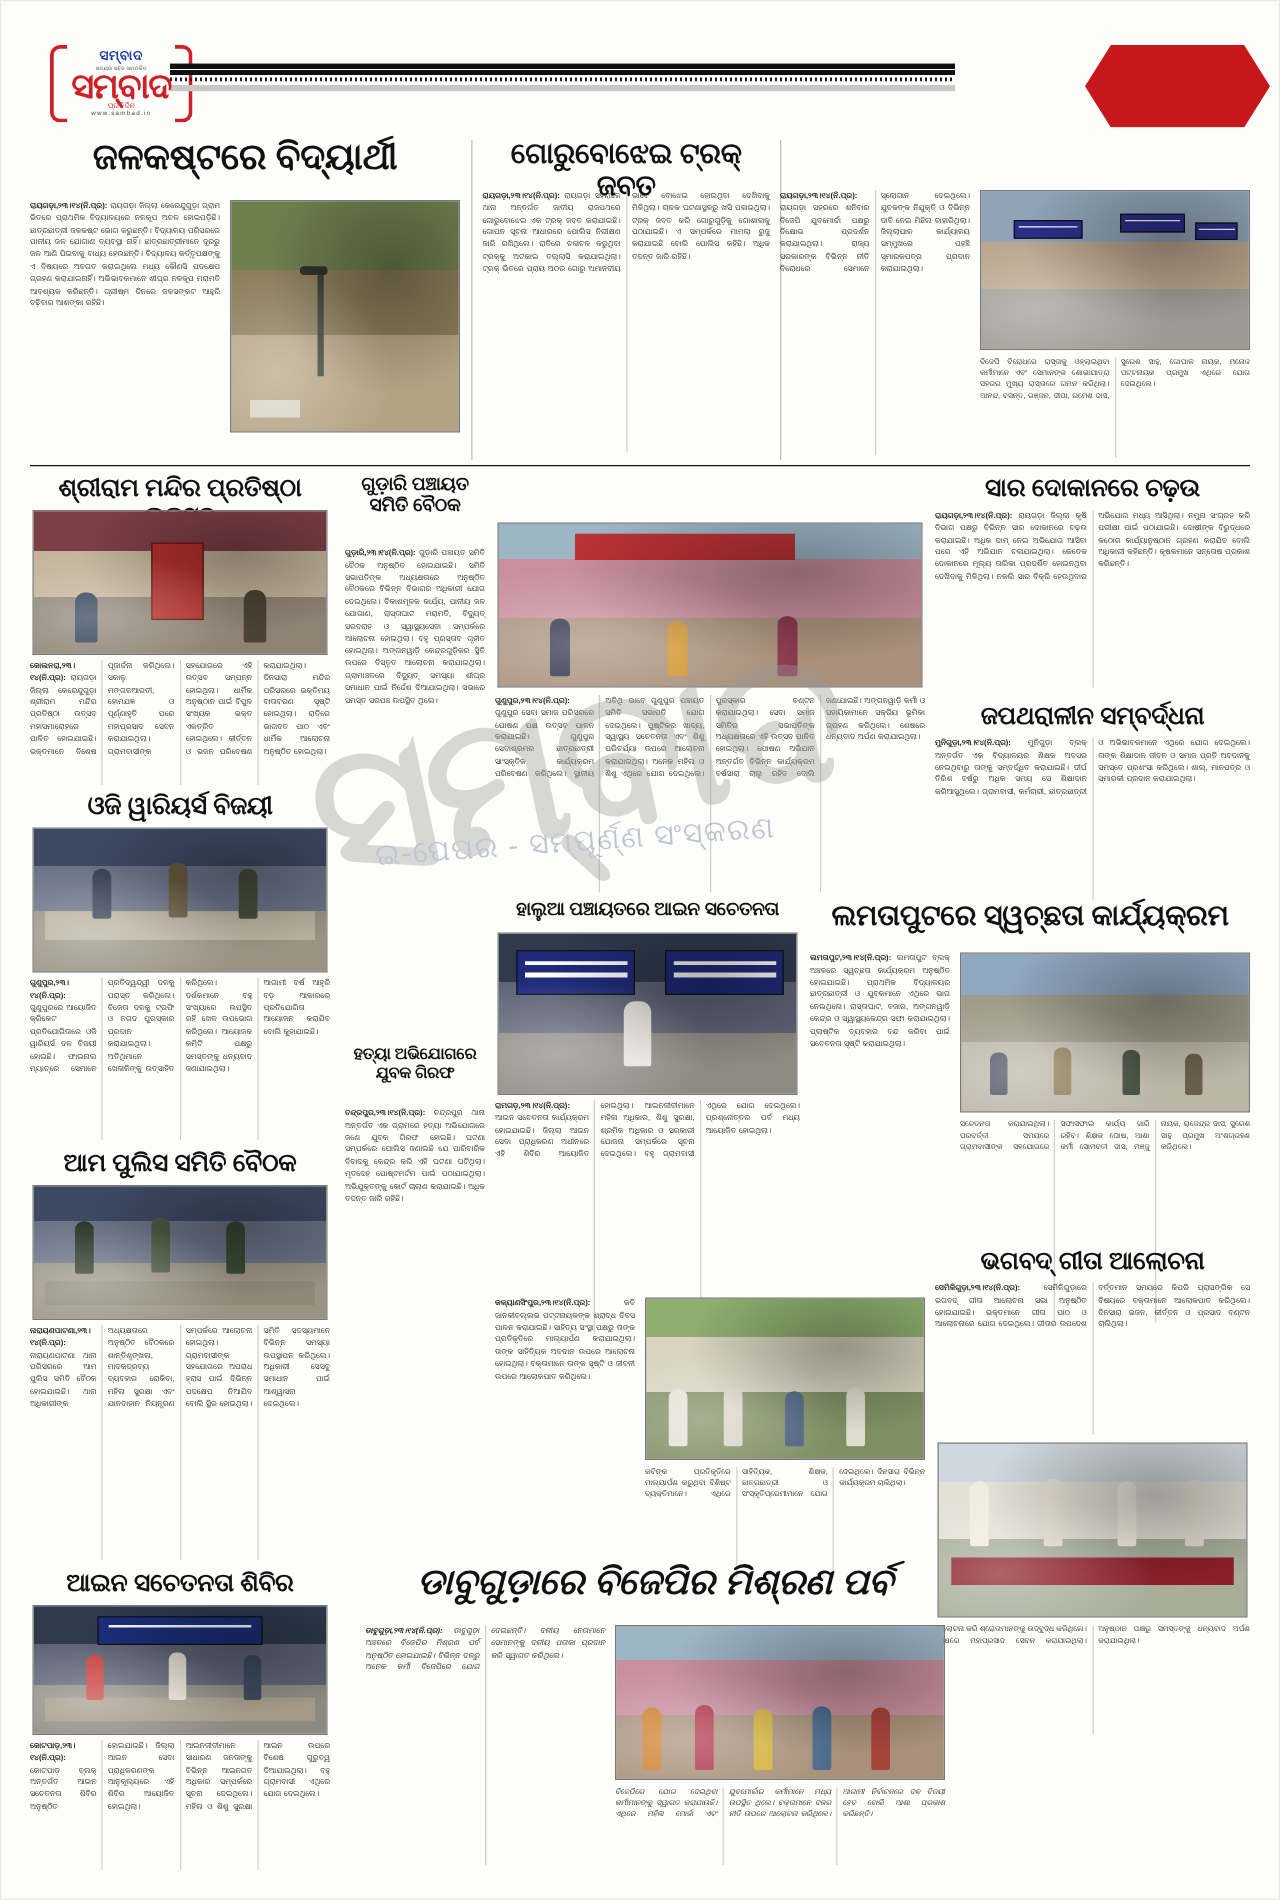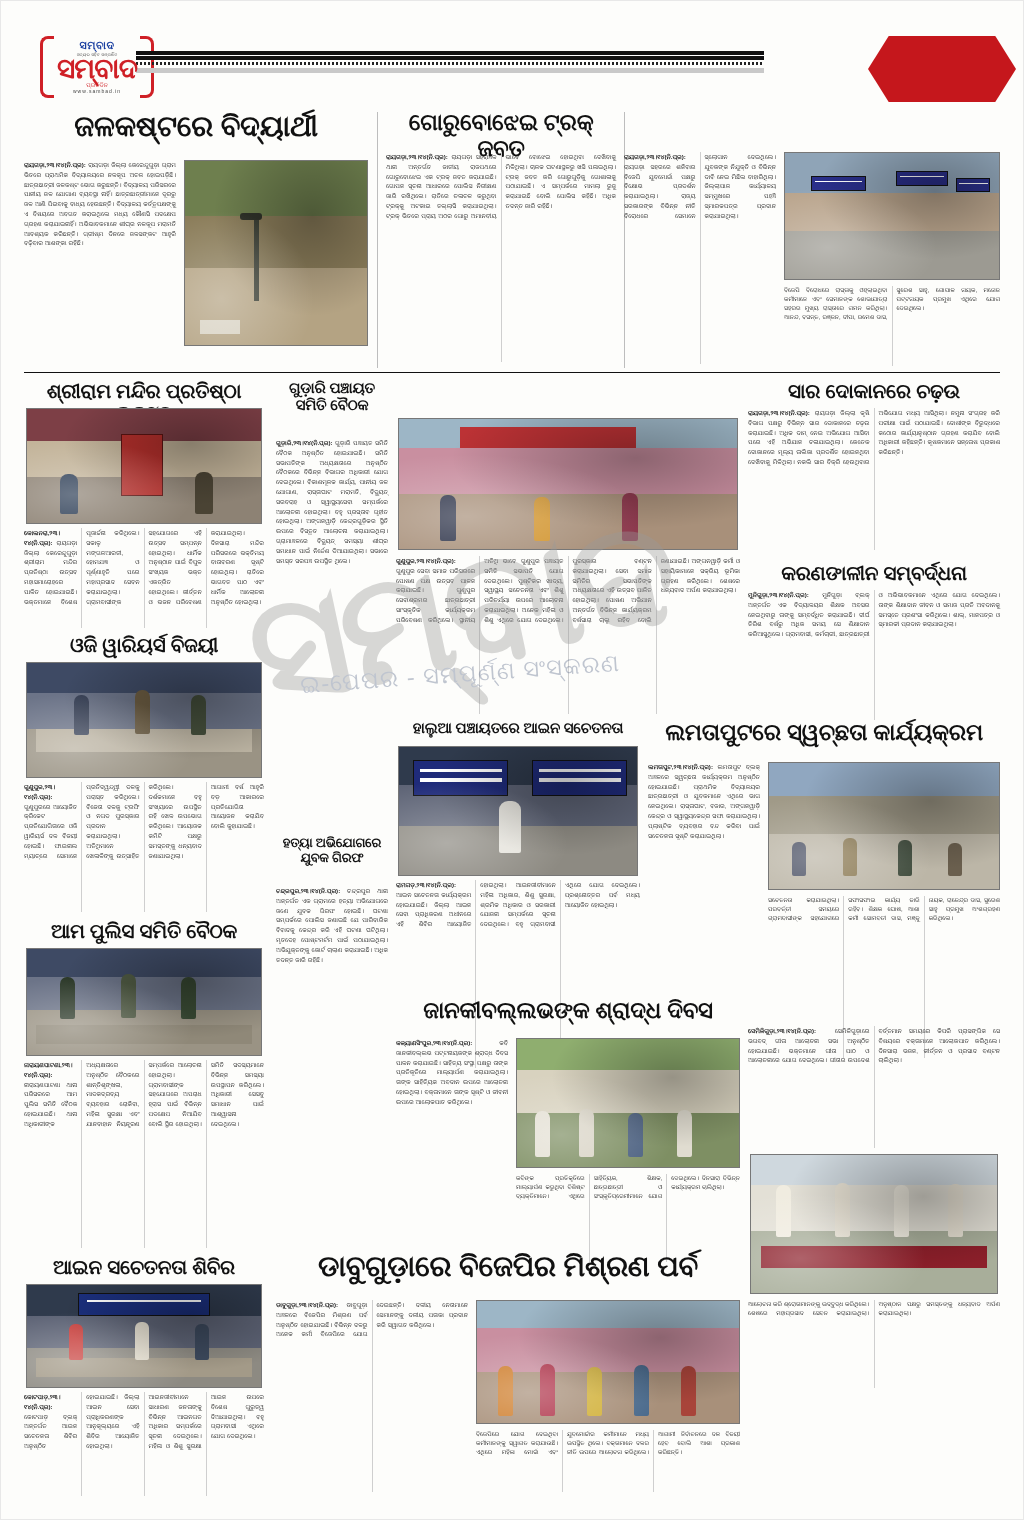--- a/index.html
+++ b/index.html
@@ -282,21 +282,21 @@
       <div class="hl hl-m">ସାର ଦୋକାନରେ ଚଢ଼ଉ</div>
       <div class="cols2" style="position:absolute; left:0; top:30px; width:252px; height:142px;">
         <p class="body" style="margin:0;">
           <span class="byline">ରାୟଗଡ଼ା,୨୩।୧୪(ନି.ପ୍ର):</span>
           <span>ରାୟଗଡ଼ା ଜିଲ୍ଲା କୃଷି ବିଭାଗ ପକ୍ଷରୁ ବିଭିନ୍ନ ସାର ଦୋକାନରେ ଚଢ଼ଉ କରାଯାଇଛି। ଅଧିକ ଦାମ୍ ନେଇ ଅଭିଯୋଗ ଆସିବା ପରେ ଏହି ଅଭିଯାନ ଚଳାଯାଇଥିଲା। କେତେକ ଦୋକାନରେ ମୂଲ୍ୟ ତାଲିକା ପ୍ରଦର୍ଶିତ ହୋଇନଥିବା ଦେଖିବାକୁ ମିଳିଥିଲା। ନକଲି ସାର ବିକ୍ରି ହେଉଥିବାର ଅଭିଯୋଗ ମଧ୍ୟ ଆସିଥିଲା। ନମୁନା ସଂଗ୍ରହ କରି ପରୀକ୍ଷା ପାଇଁ ପଠାଯାଇଛି। ଦୋଷୀଙ୍କ ବିରୁଦ୍ଧରେ କଠୋର କାର୍ଯ୍ୟାନୁଷ୍ଠାନ ଗ୍ରହଣ କରାଯିବ ବୋଲି ଅଧିକାରୀ କହିଛନ୍ତି। କୃଷକମାନେ ସନ୍ତୋଷ ପ୍ରକାଶ କରିଛନ୍ତି।</span>
         </p>
       </div>
     </div>
 
     <div class="blk" style="left:724px; top:452px; width:252px; height:166px;">
-      <div class="hl hl-m">କରଣଙାଳୀନ ସମ୍ବର୍ଦ୍ଧନା</div>
+      <div class="hl hl-m">ଜପଥରାଳୀନ ସମ୍ବର୍ଦ୍ଧନା</div>
       <div class="cols2" style="position:absolute; left:0; top:30px; width:252px; height:130px;">
         <p class="body" style="margin:0;">
           <span class="byline">ମୁନିଗୁଡ଼ା,୨୩।୧୪(ନି.ପ୍ର):</span>
           <span>ମୁନିଗୁଡ଼ା ବ୍ଲକ୍ ଅନ୍ତର୍ଗତ ଏକ ବିଦ୍ୟାଳୟର ଶିକ୍ଷକ ଅବସର ନେଇଥିବାରୁ ତାଙ୍କୁ ସମ୍ବର୍ଦ୍ଧିତ କରାଯାଇଛି। ଦୀର୍ଘ ତିରିଶ ବର୍ଷରୁ ଅଧିକ ସମୟ ସେ ଶିକ୍ଷାଦାନ କରିଆସୁଥିଲେ। ଗ୍ରାମବାସୀ, କର୍ମଚାରୀ, ଛାତ୍ରଛାତ୍ରୀ ଓ ଅଭିଭାବକମାନେ ଏଥିରେ ଯୋଗ ଦେଇଥିଲେ। ତାଙ୍କ ଶିକ୍ଷାଦାନ ଜୀବନ ଓ ସମାଜ ପ୍ରତି ଅବଦାନକୁ ସମସ୍ତେ ପ୍ରଶଂସା କରିଥିଲେ। ଶାଲ୍, ମାନପତ୍ର ଓ ସ୍ମାରକୀ ପ୍ରଦାନ କରାଯାଇଥିଲା।</span>
         </p>
       </div>
     </div>
 
     <div class="blk" style="left:0; top:524px; width:240px; height:280px;">
       <div class="hl hl-m">ଓଜି ୱାରିୟର୍ସ ବିଜୟୀ</div>
@@ -374,39 +374,39 @@
       </div>
       <div class="cols4" style="position:absolute; left:0; top:142px; width:240px; height:188px;">
         <p class="body" style="margin:0;">
           <span class="byline">ନାରାୟଣପାଟଣା,୨୩।୧୪(ନି.ପ୍ର):</span>
           <span>ନାରାୟଣପାଟଣା ଥାନା ପରିସରରେ ଆମ ପୁଲିସ ସମିତି ବୈଠକ ହୋଇଯାଇଛି। ଥାନା ଅଧିକାରୀଙ୍କ ଅଧ୍ୟକ୍ଷତାରେ ଅନୁଷ୍ଠିତ ବୈଠକରେ ଶାନ୍ତିଶୃଙ୍ଖଳା, ମାଦକଦ୍ରବ୍ୟ ବ୍ୟବହାର ରୋକିବା, ମହିଳା ସୁରକ୍ଷା ଏବଂ ଯାନବାହାନ ନିୟନ୍ତ୍ରଣ ସମ୍ପର୍କରେ ଆଲୋଚନା ହୋଇଥିଲା। ଗ୍ରାମବାସୀଙ୍କ ସହଯୋଗରେ ଅପରାଧ ହ୍ରାସ ପାଇଁ ବିଭିନ୍ନ ପଦକ୍ଷେପ ନିଆଯିବ ବୋଲି ସ୍ଥିର ହୋଇଥିଲା। ସମିତି ସଦସ୍ୟମାନେ ବିଭିନ୍ନ ସମସ୍ୟା ଉପସ୍ଥାପନ କରିଥିଲେ। ଅଧିକାରୀ ସେସବୁ ସମାଧାନ ପାଇଁ ଆଶ୍ୱାସନା ଦେଇଥିଲେ।</span>
         </p>
       </div>
     </div>
 
     <div class="blk" style="left:372px; top:888px; width:344px; height:272px;">
-      <div class="hl hl-l">ଜାନକୀବଲ୍ଲଭଙ୍କ ଶ୍ରାଦ୍ଧ ଦିବସ</div>
       <div style="position:absolute; left:0; top:42px; width:112px; height:224px;">
         <p class="body" style="margin:0;">
           <span class="byline">କଳ୍ୟାଣସିଂପୁର,୨୩।୧୪(ନି.ପ୍ର):</span>
           <span>କବି ଜାନକୀବଲ୍ଲଭ ପଟ୍ଟନାୟକଙ୍କ ଶ୍ରାଦ୍ଧ ଦିବସ ପାଳନ କରାଯାଇଛି। ସାହିତ୍ୟ ସଂସ୍ଥା ପକ୍ଷରୁ ତାଙ୍କ ପ୍ରତିକୃତିରେ ମାଲ୍ୟାର୍ପଣ କରାଯାଇଥିଲା। ତାଙ୍କ ସାହିତ୍ୟିକ ଅବଦାନ ଉପରେ ଆଲୋଚନା ହୋଇଥିଲା। ବକ୍ତାମାନେ ତାଙ୍କ ସୃଷ୍ଟି ଓ ଜୀବନୀ ଉପରେ ଆଲୋକପାତ କରିଥିଲେ।</span>
         </p>
       </div>
       <div class="photo ph-green" style="position:absolute; left:120px; top:42px; width:224px; height:130px;">
         <div style="position:absolute;left:8%;bottom:8%;width:15px;height:46px;background:#e4e0d4;border-radius:7px 7px 2px 2px;"></div>
         <div style="position:absolute;left:28%;bottom:8%;width:15px;height:48px;background:#d9d4c6;border-radius:7px 7px 2px 2px;"></div>
         <div style="position:absolute;left:50%;bottom:8%;width:15px;height:44px;background:#4b6080;border-radius:7px 7px 2px 2px;"></div>
         <div style="position:absolute;left:72%;bottom:8%;width:15px;height:47px;background:#e0dcd0;border-radius:7px 7px 2px 2px;"></div>
       </div>
       <div class="cols3" style="position:absolute; left:120px; top:178px; width:224px; height:88px;">
         <p class="caption" style="margin:0;">କବିଙ୍କ ପ୍ରତିକୃତିରେ ମାଲ୍ୟାର୍ପଣ କରୁଥିବା ବିଶିଷ୍ଟ ବ୍ୟକ୍ତିମାନେ। ଏଥିରେ ସାହିତ୍ୟିକ, ଶିକ୍ଷକ, ଛାତ୍ରଛାତ୍ରୀ ଓ ସଂସ୍କୃତିପ୍ରେମୀମାନେ ଯୋଗ ଦେଇଥିଲେ। ଦିନସାରା ବିଭିନ୍ନ କାର୍ଯ୍ୟକ୍ରମ ଚାଲିଥିଲା।</p>
       </div>
     </div>
 
     <div class="blk" style="left:724px; top:888px; width:252px; height:392px;">
+      <div class="hl hl-m">ଭଗବଦ୍ ଗୀତା ଆଲୋଚନା</div>
       <div class="cols2" style="position:absolute; left:0; top:30px; width:252px; height:122px;">
         <p class="body" style="margin:0;">
           <span class="byline">ସେମିଳିଗୁଡ଼ା,୨୩।୧୪(ନି.ପ୍ର):</span>
           <span>ସେମିଳିଗୁଡ଼ାରେ ଭଗବଦ୍ ଗୀତା ଆଲୋଚନା ସଭା ଅନୁଷ୍ଠିତ ହୋଇଯାଇଛି। ଭକ୍ତମାନେ ଗୀତା ପାଠ ଓ ଆଲୋଚନାରେ ଯୋଗ ଦେଇଥିଲେ। ଗୀତାର ଉପଦେଶ ବର୍ତ୍ତମାନ ସମୟରେ କିପରି ପ୍ରାସଙ୍ଗିକ ସେ ବିଷୟରେ ବକ୍ତାମାନେ ଆଲୋକପାତ କରିଥିଲେ। ଦିନସାରା ଭଜନ, କୀର୍ତ୍ତନ ଓ ପ୍ରସାଦ ବଣ୍ଟନ ଚାଲିଥିଲା।</span>
         </p>
       </div>
       <div class="photo ph-white" style="position:absolute; left:2px; top:158px; width:248px; height:140px;">
         <div style="position:absolute;left:4%;bottom:18%;right:4%;height:16%;background:#8c1f2a;"></div>
         <div style="position:absolute;left:10%;top:22%;width:15px;height:52px;background:#f0ece0;border-radius:7px 7px 2px 2px;"></div>
         <div style="position:absolute;left:34%;top:20%;width:15px;height:54px;background:#e8e2d4;border-radius:7px 7px 2px 2px;"></div>
@@ -430,21 +430,21 @@
         <div style="position:absolute;left:72%;top:38%;width:14px;height:36px;background:#3d4a5e;border-radius:6px 6px 2px 2px;"></div>
       </div>
       <div class="cols4" style="position:absolute; left:0; top:138px; width:240px; height:104px;">
         <p class="body" style="margin:0;">
           <span class="byline">କୋଟପାଡ଼,୨୩।୧୪(ନି.ପ୍ର):</span>
           <span>କୋଟପାଡ଼ ବ୍ଲକ୍ ଅନ୍ତର୍ଗତ ଆଇନ ସଚେତନତା ଶିବିର ଅନୁଷ୍ଠିତ ହୋଇଯାଇଛି। ଜିଲ୍ଲା ଆଇନ ସେବା ପ୍ରାଧିକରଣଙ୍କ ଆନୁକୂଲ୍ୟରେ ଏହି ଶିବିର ଆୟୋଜିତ ହୋଇଥିଲା। ଆଇନଜୀବୀମାନେ ସାଧାରଣ ଜନତାଙ୍କୁ ବିଭିନ୍ନ ଆଇନଗତ ଅଧିକାର ସମ୍ପର୍କରେ ସୂଚନା ଦେଇଥିଲେ। ମହିଳା ଓ ଶିଶୁ ସୁରକ୍ଷା ଆଇନ ଉପରେ ବିଶେଷ ଗୁରୁତ୍ୱ ଦିଆଯାଇଥିଲା। ବହୁ ଗ୍ରାମବାସୀ ଏଥିରେ ଯୋଗ ଦେଇଥିଲେ।</span>
         </p>
       </div>
     </div>
 
-    <div class="blk" style="left:252px; top:1140px; width:464px; height:248px;">
+    <div class="blk" style="left:268px; top:1140px; width:464px; height:248px;font-style:italic;">
       <div class="hl hl-xl">ଡାବୁଗୁଡ଼ାରେ ବିଜେପିର ମିଶ୍ରଣ ପର୍ବ</div>
       <div class="cols2" style="position:absolute; left:0; top:52px; width:192px; height:192px;">
         <p class="body" style="margin:0;">
           <span class="byline">ଡାବୁଗୁଡ଼ା,୨୩।୧୪(ନି.ପ୍ର):</span>
           <span>ଡାବୁଗୁଡ଼ା ଅଞ୍ଚଳରେ ବିଜେପିର ମିଶ୍ରଣ ପର୍ବ ଅନୁଷ୍ଠିତ ହୋଇଯାଇଛି। ବିଭିନ୍ନ ଦଳରୁ ଅନେକ କର୍ମୀ ବିଜେପିରେ ଯୋଗ ଦେଇଛନ୍ତି। ଦଳୀୟ ନେତାମାନେ ସେମାନଙ୍କୁ ଦଳୀୟ ପତାକା ପ୍ରଦାନ କରି ସ୍ୱାଗତ କରିଥିଲେ।</span>
         </p>
       </div>
       <div class="photo ph-pink" style="position:absolute; left:200px; top:52px; width:264px; height:124px;">
         <div style="position:absolute;left:8%;bottom:6%;width:15px;height:50px;background:#cf7f2e;border-radius:7px 7px 2px 2px;"></div>
         <div style="position:absolute;left:24%;bottom:6%;width:15px;height:52px;background:#b0364c;border-radius:7px 7px 2px 2px;"></div>

